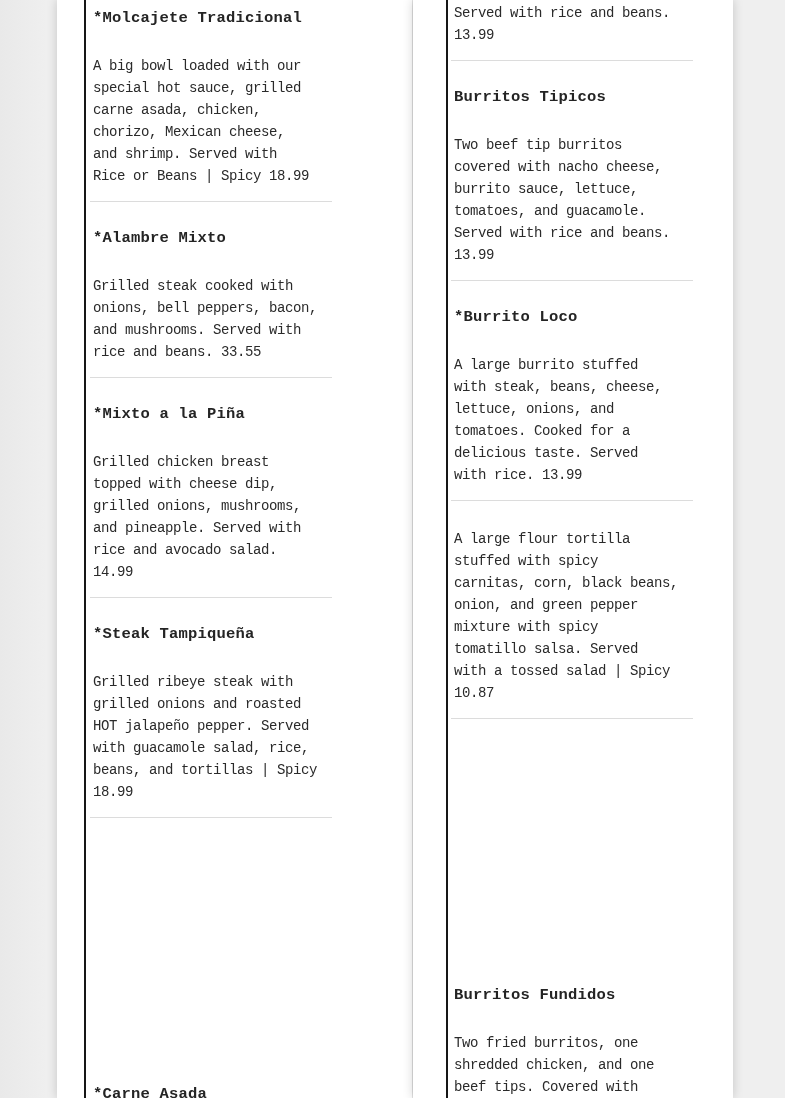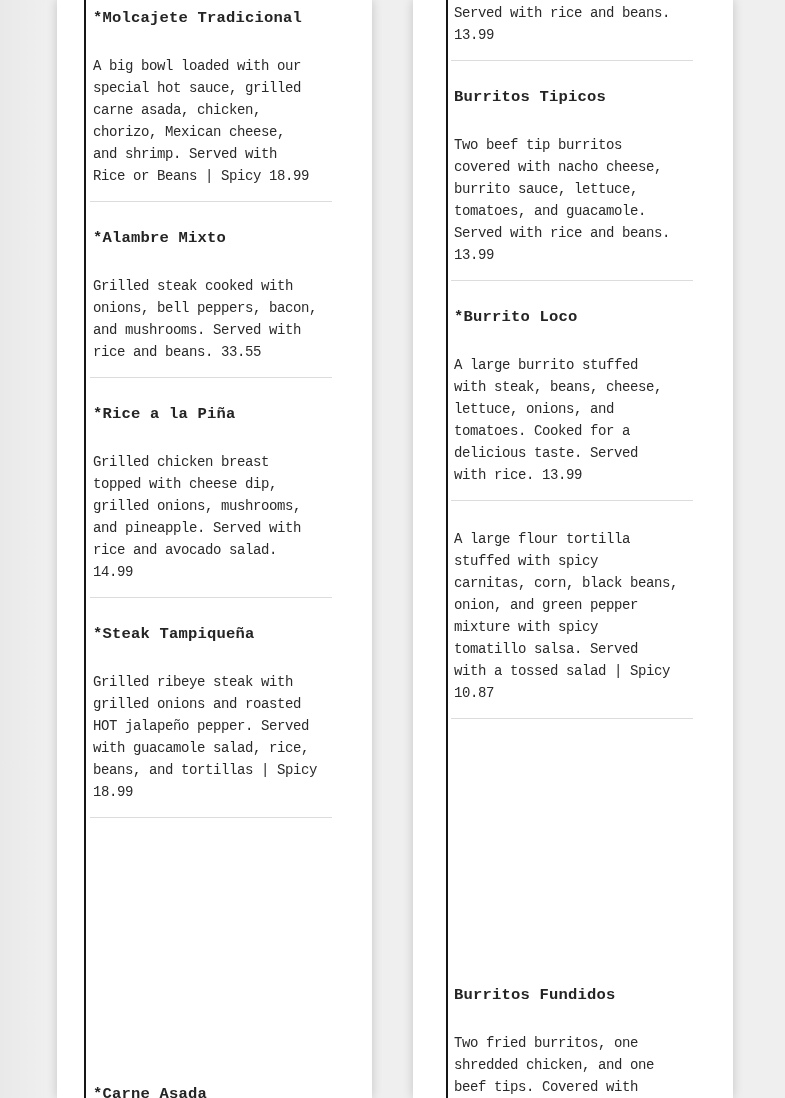--- a/index.html
+++ b/index.html
@@ -8,21 +8,21 @@
     overflow: hidden;
     background: linear-gradient(90deg, #e9e9e9 0%, #efefef 6%, #efefef 100%);
     font-family: "Liberation Mono", "DejaVu Sans Mono", monospace;
   }
   .page-card {
     position: absolute;
     top: 0; height: 1098px;
     background: #ffffff;
     box-shadow: 0 0 10px rgba(0,0,0,0.18);
   }
-  .card-left  { left: 57px;  width: 315px; }
+  .card-left  { left: 57px;  width: 355px; }
   .card-right { left: 413px; width: 320px; }
   .column-rule {
     position: absolute;
     top: 0; bottom: 0;
     width: 2px;
     background: #161616;
   }
   .card-left  .column-rule { left: 27px; }
   .card-right .column-rule { left: 33px; }
   .content {
@@ -80,21 +80,21 @@
     <section class="item">
       <h3 class="item-title">*Alambre Mixto</h3>
       <p class="item-desc">Grilled steak cooked with
 onions, bell peppers, bacon,
 and mushrooms. Served with
 rice and beans. 33.55</p>
       <hr class="divider">
     </section>
 
     <section class="item">
-      <h3 class="item-title">*Rice a la Piña</h3>
+      <h3 class="item-title">*Mixto a la Piña</h3>
       <p class="item-desc">Grilled chicken breast
 topped with cheese dip,
 grilled onions, mushrooms,
 and pineapple. Served with
 rice and avocado salad.
 14.99</p>
       <hr class="divider">
     </section>
 
     <section class="item">

